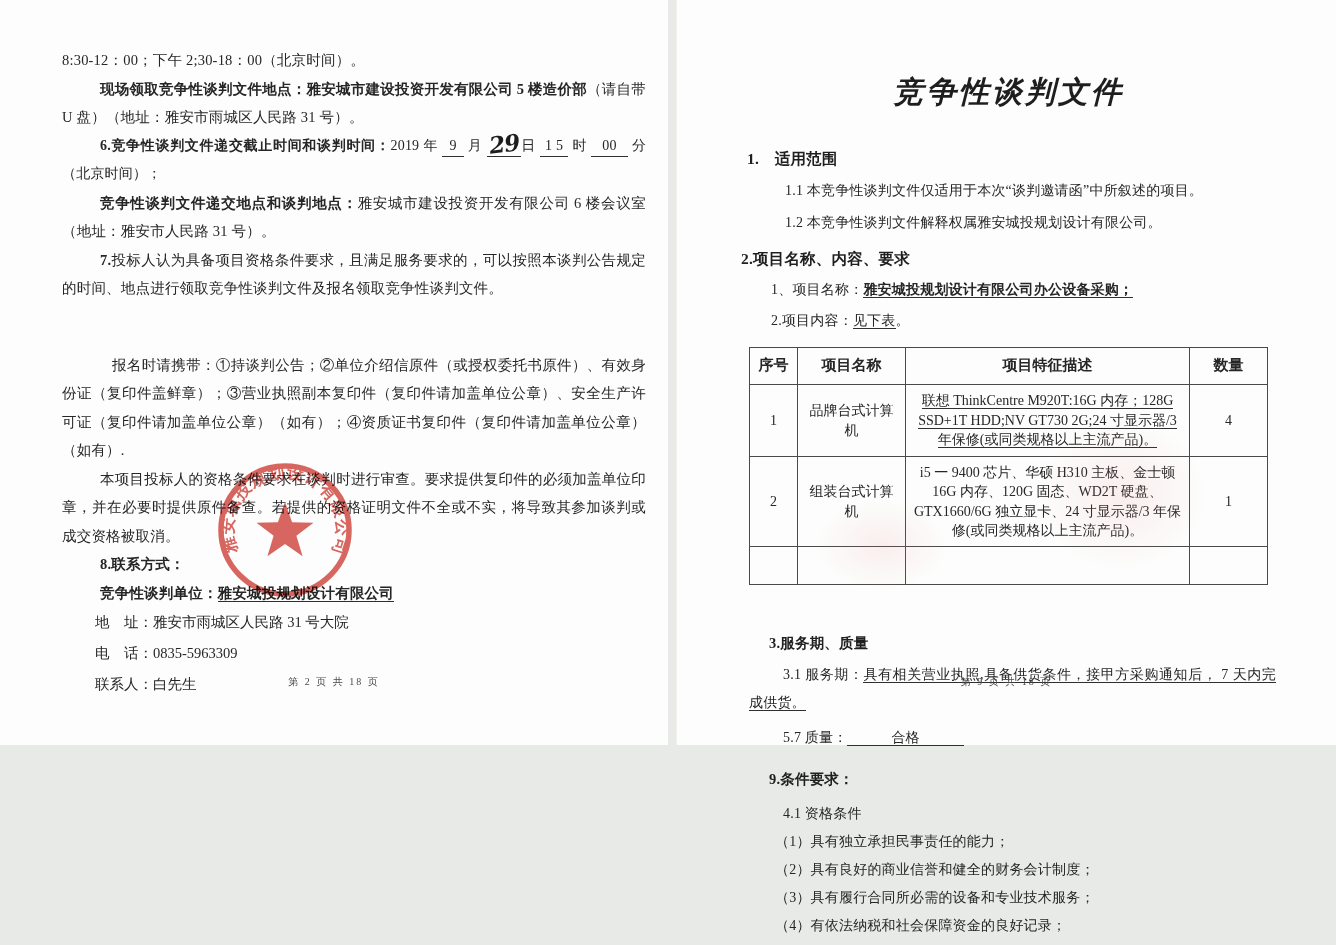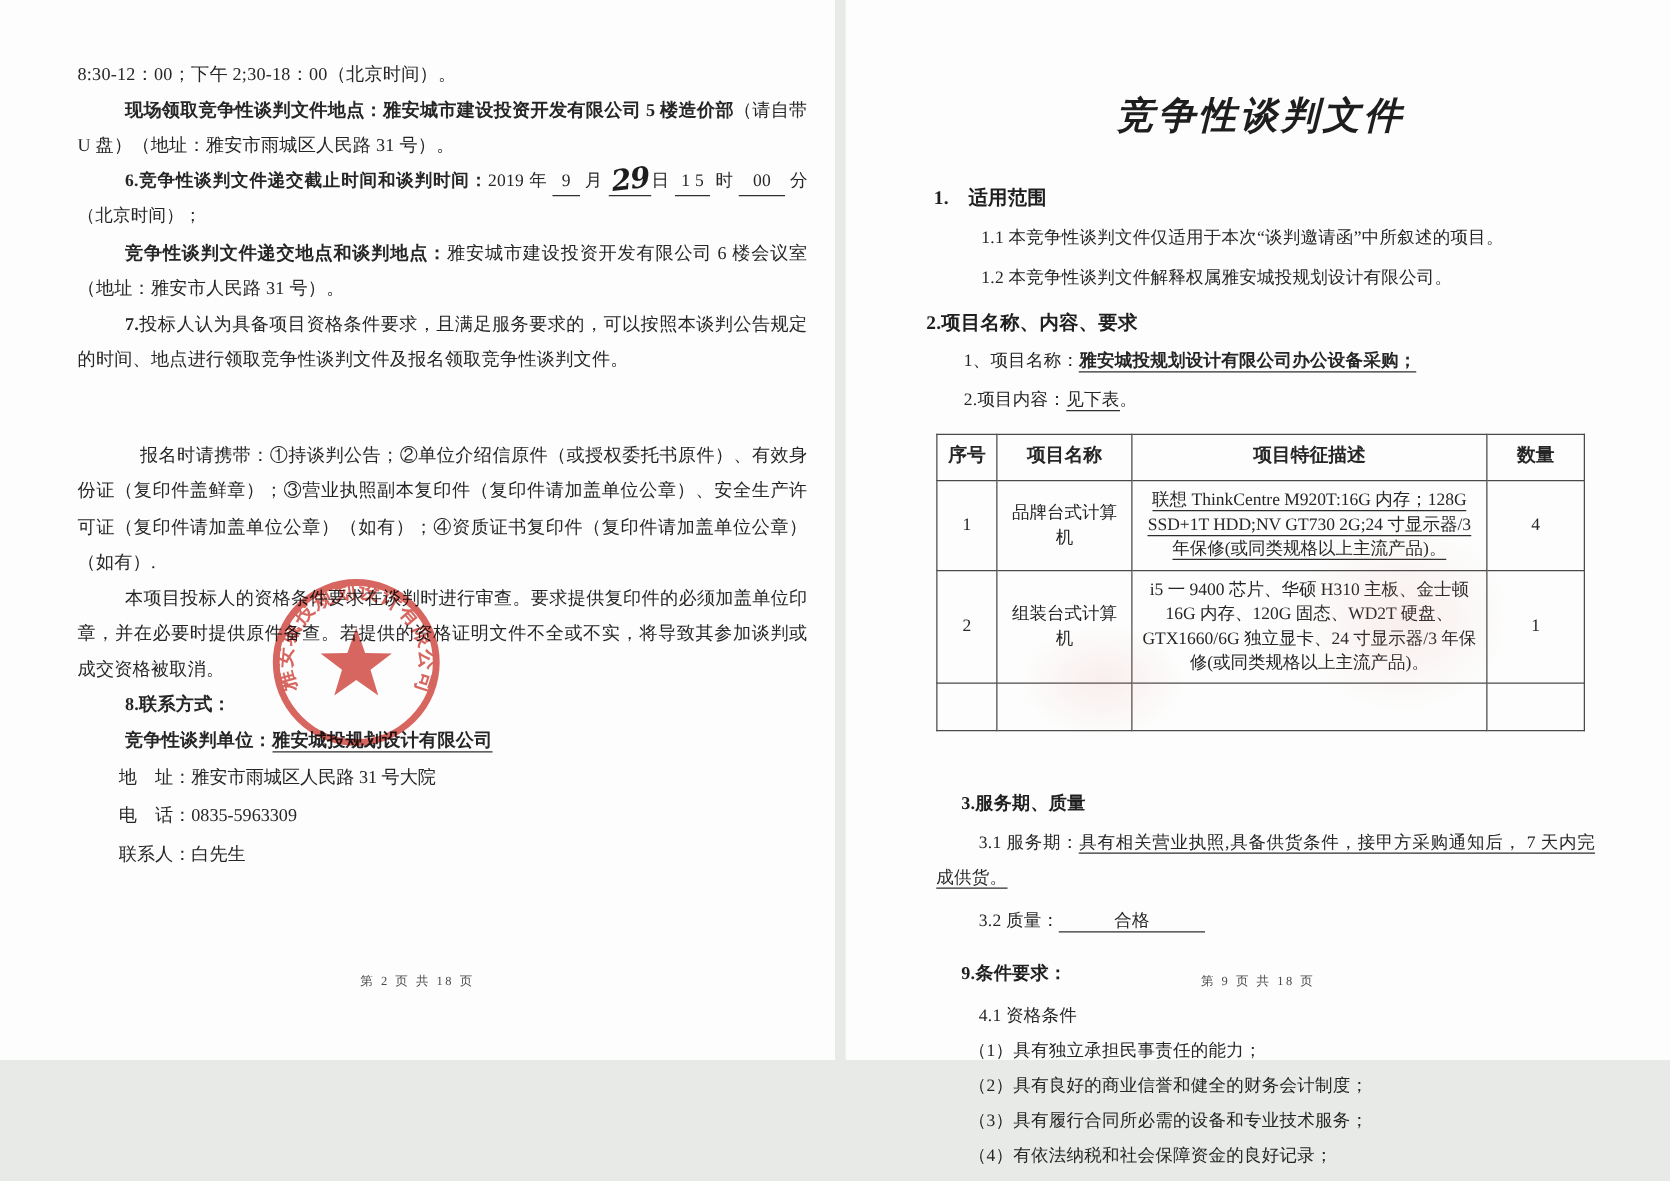--- a/index.html
+++ b/index.html
@@ -2,21 +2,21 @@
 <html><head>
 <meta charset="utf-8">
 <style>
   html,body{margin:0;padding:0;}
   body{
     width:1336px;height:945px;position:relative;overflow:hidden;
     background:#e8eae7;
     font-family:"Liberation Serif","DejaVu Serif",serif;
     color:#262626;
   }
-  .page{position:absolute;top:0;height:848px;background:#fcfdfc;box-sizing:border-box;}
+  .page{position:absolute;top:0;height:745px;background:#fcfdfc;box-sizing:border-box;}
   .page-left{left:0;width:668px;padding:46px 22px 0 62px;}
   .page-right{left:676px;width:660px;padding:38px 60px 0 64px;border-left:1px solid #f1f1ee;}
   p{margin:0;}
   
   .bt{font-size:14.5px;line-height:28.5px;text-align:justify;letter-spacing:.2px;}
   .ind{text-indent:38px;}
   .ind3{text-indent:50px;margin-top:48px;}
   .ml{margin-left:38px;}
   .mlc{margin-left:33px;}
   b{font-weight:bold;}
@@ -163,21 +163,21 @@
           <td></td>
           <td></td>
           <td></td>
           <td></td>
         </tr>
       </tbody>
     </table>
 
     <p class="rt h3 s3h">3.服务期、质量</p>
     <p class="rt p31"><span>3.1 服务期：</span><span class="u">具有相关营业执照,具备供货条件，接甲方采购通知后， 7 天内完成供货。</span></p>
-    <p class="rt p32"><span>3.2 质量：</span><span class="uq">合格</span></p>
+    <p class="rt p32"><span>5.7 质量：</span><span class="uq">合格</span></p>
 
     <p class="rt h3 s4h">9.条件要求：</p>
     <p class="rt p41">4.1 资格条件</p>
     <p class="rt cond">（1）具有独立承担民事责任的能力；</p>
     <p class="rt cond">（2）具有良好的商业信誉和健全的财务会计制度；</p>
     <p class="rt cond">（3）具有履行合同所必需的设备和专业技术服务；</p>
     <p class="rt cond">（4）有依法纳税和社会保障资金的良好记录；</p>
 
     <div class="smudge" style="left:360px;top:420px;width:170px;height:150px;"></div>
     <div class="smudge" style="left:140px;top:500px;width:130px;height:90px;"></div>

